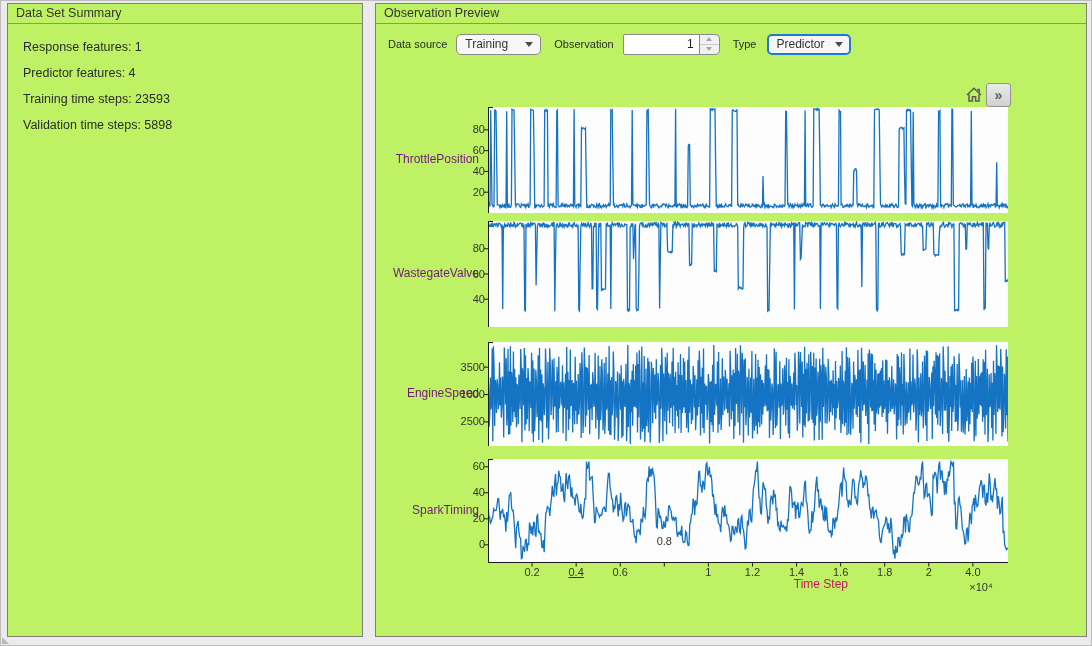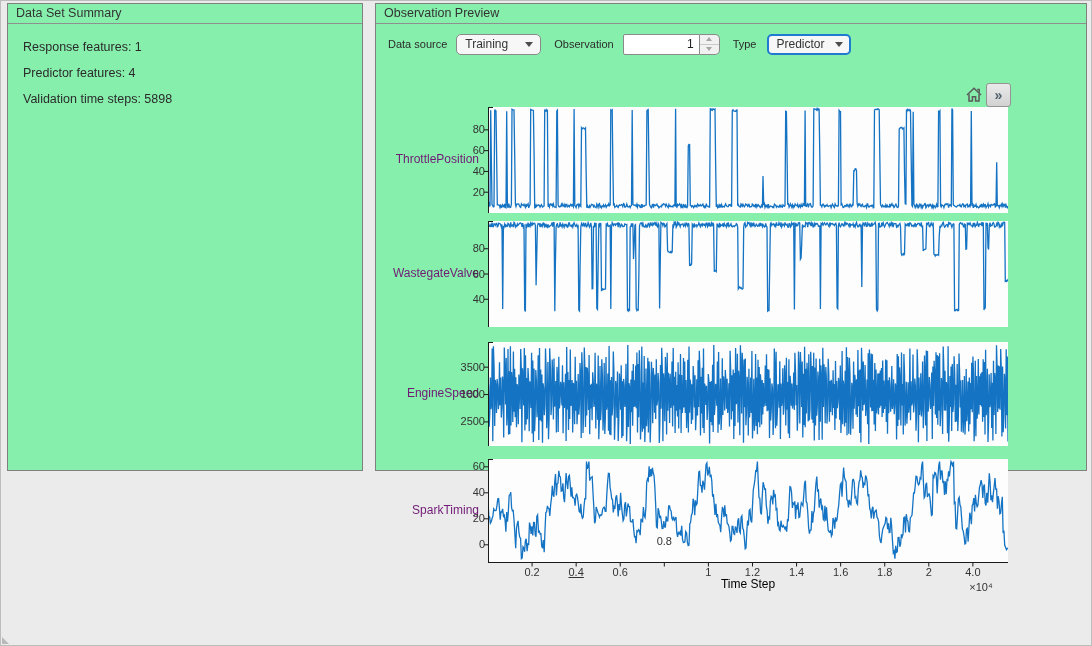--- a/index.html
+++ b/index.html
@@ -1,19 +1,19 @@
 <!DOCTYPE html>
 <html><head>
 <meta charset="utf-8">
 <style>
   html,body{margin:0;padding:0;background:#dcdcdc;}
   .screen{position:relative;width:1092px;height:646px;background:#ebebeb;
           font-family:"Liberation Sans",sans-serif;overflow:hidden;
           border:1px solid #bdbdbd;box-sizing:border-box;}
-  .panel{position:absolute;top:2px;height:468px;background:#86efac;
+  .panel{position:absolute;top:2px;height:634px;background:#bef264;
          border:1px solid #7f7f7f;box-sizing:border-box;}
   .left-panel{left:6px;width:356px;}
   .right-panel{left:374px;width:712px;}
   .panel-title{height:19px;line-height:18px;padding-left:8px;font-size:12.5px;
                color:#333;border-bottom:1px solid #8f8f8f;}
   .panel-body{padding:10px 0 0 15px;}
   .summary-line{font-size:12.5px;color:#2b2b2b;line-height:26px;}
   
   .controls-row{position:absolute;left:12px;top:28px;height:24px;display:flex;
                 align-items:center;}
@@ -43,37 +43,38 @@
             cursor:pointer;}
   .expand-btn{width:23px;height:22px;margin-left:2px;border:1px solid #949494;border-radius:3px;
               background:linear-gradient(#eaeaea,#d2d2d2);color:#51616d;font-size:14px;
               font-weight:bold;display:flex;align-items:center;justify-content:center;
               cursor:pointer;line-height:1;}
   
   .sig-label{position:absolute;left:378px;width:100px;text-align:right;font-size:12px;
              color:#701a75;}
   .ytick{position:absolute;left:448px;width:36px;text-align:right;font-size:11px;color:#333;}
   .xtick{position:absolute;width:34px;text-align:center;font-size:11px;color:#333;}
-  .xaxis-title{position:absolute;left:647px;width:200px;text-align:center;font-size:12px;
-               color:#000000;}
+  .xaxis-title{position:absolute;left:647px;width:200px;text-align:right;font-size:12px;
+               color:#be185d;}
   .xscale{position:absolute;left:953px;width:54px;text-align:center;font-size:11px;color:#333;}
   .plot-svg{position:absolute;overflow:visible;}
   .resize-grip{position:absolute;left:1px;bottom:1px;width:0;height:0;
                border-bottom:7px solid #b9b9b9;border-right:7px solid transparent;}
 </style>
 </head>
 <body>
 
 <div class="screen">
 
   <div class="panel left-panel">
     <div class="panel-title">Data Set Summary</div>
     <div class="panel-body">
       <div class="summary-line">Response features: 1</div>
       <div class="summary-line">Predictor features: 4</div>
+      <div class="summary-line">Training time steps: 23593</div>
       <div class="summary-line">Validation time steps: 5898</div>
     </div>
   </div>
 
   <div class="panel right-panel">
     <div class="panel-title">Observation Preview</div>
 
     <div class="controls-row">
       <span class="ctl-label">Data source</span>
       <span style="width:9px"></span>

